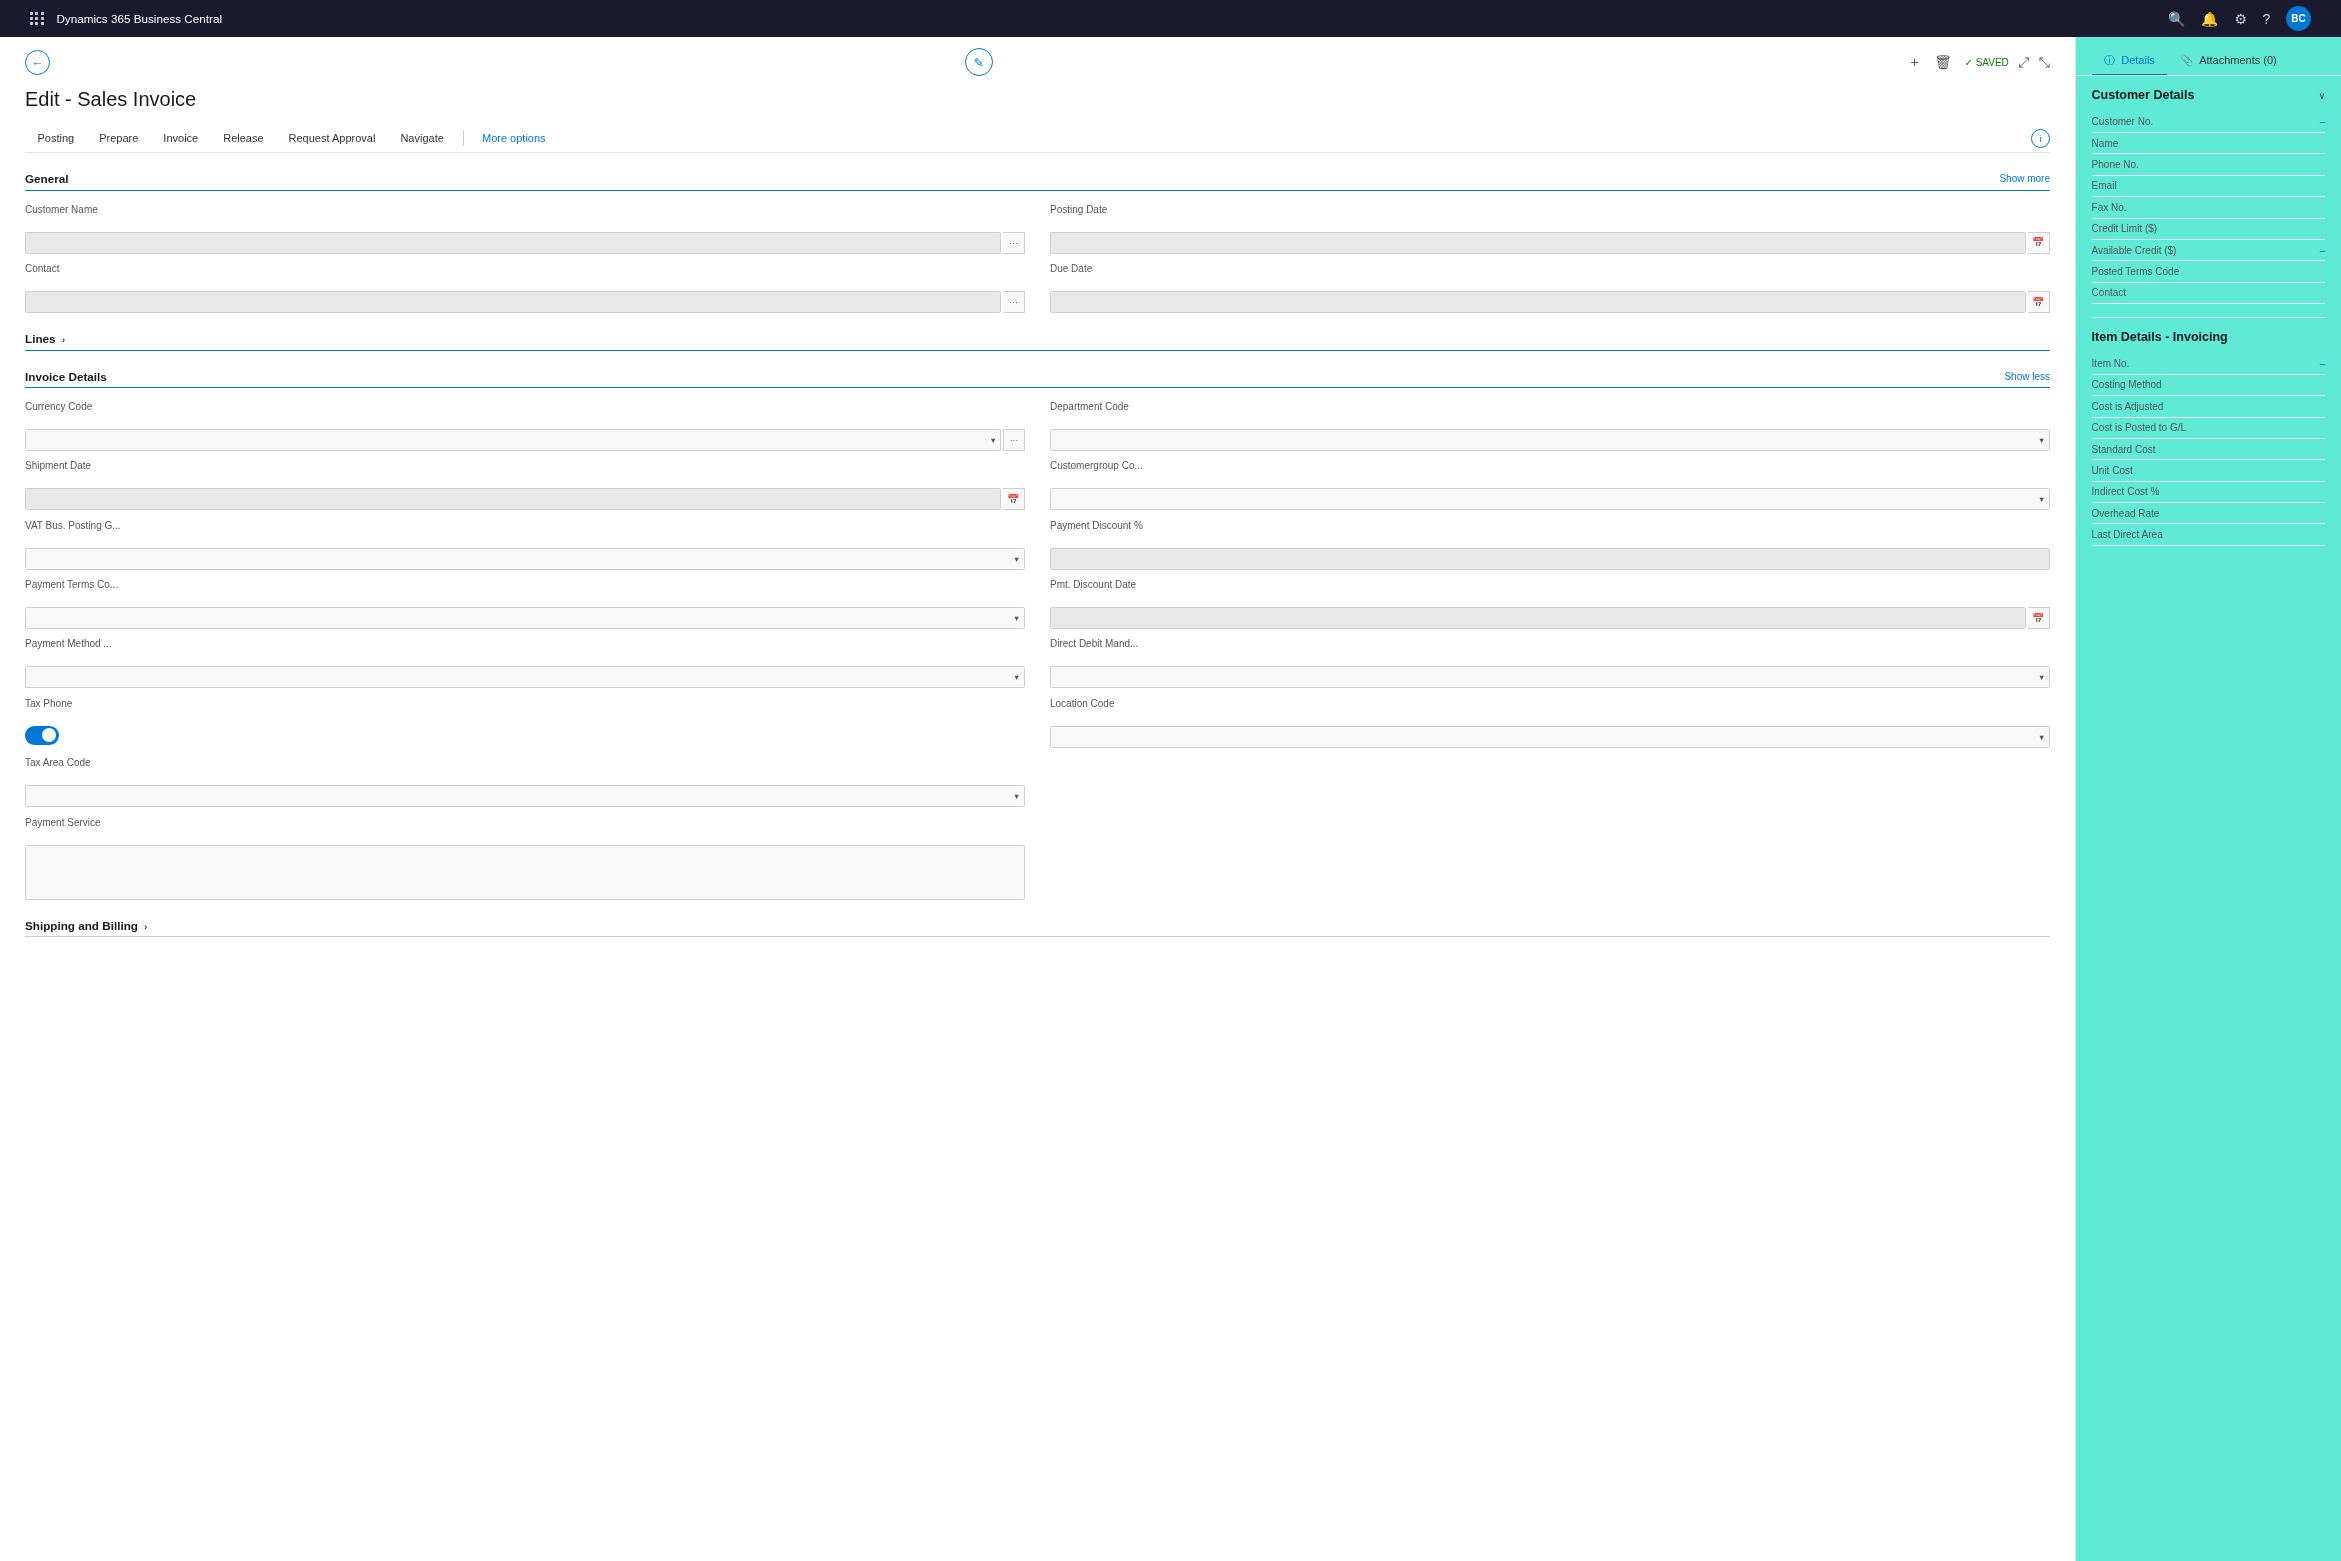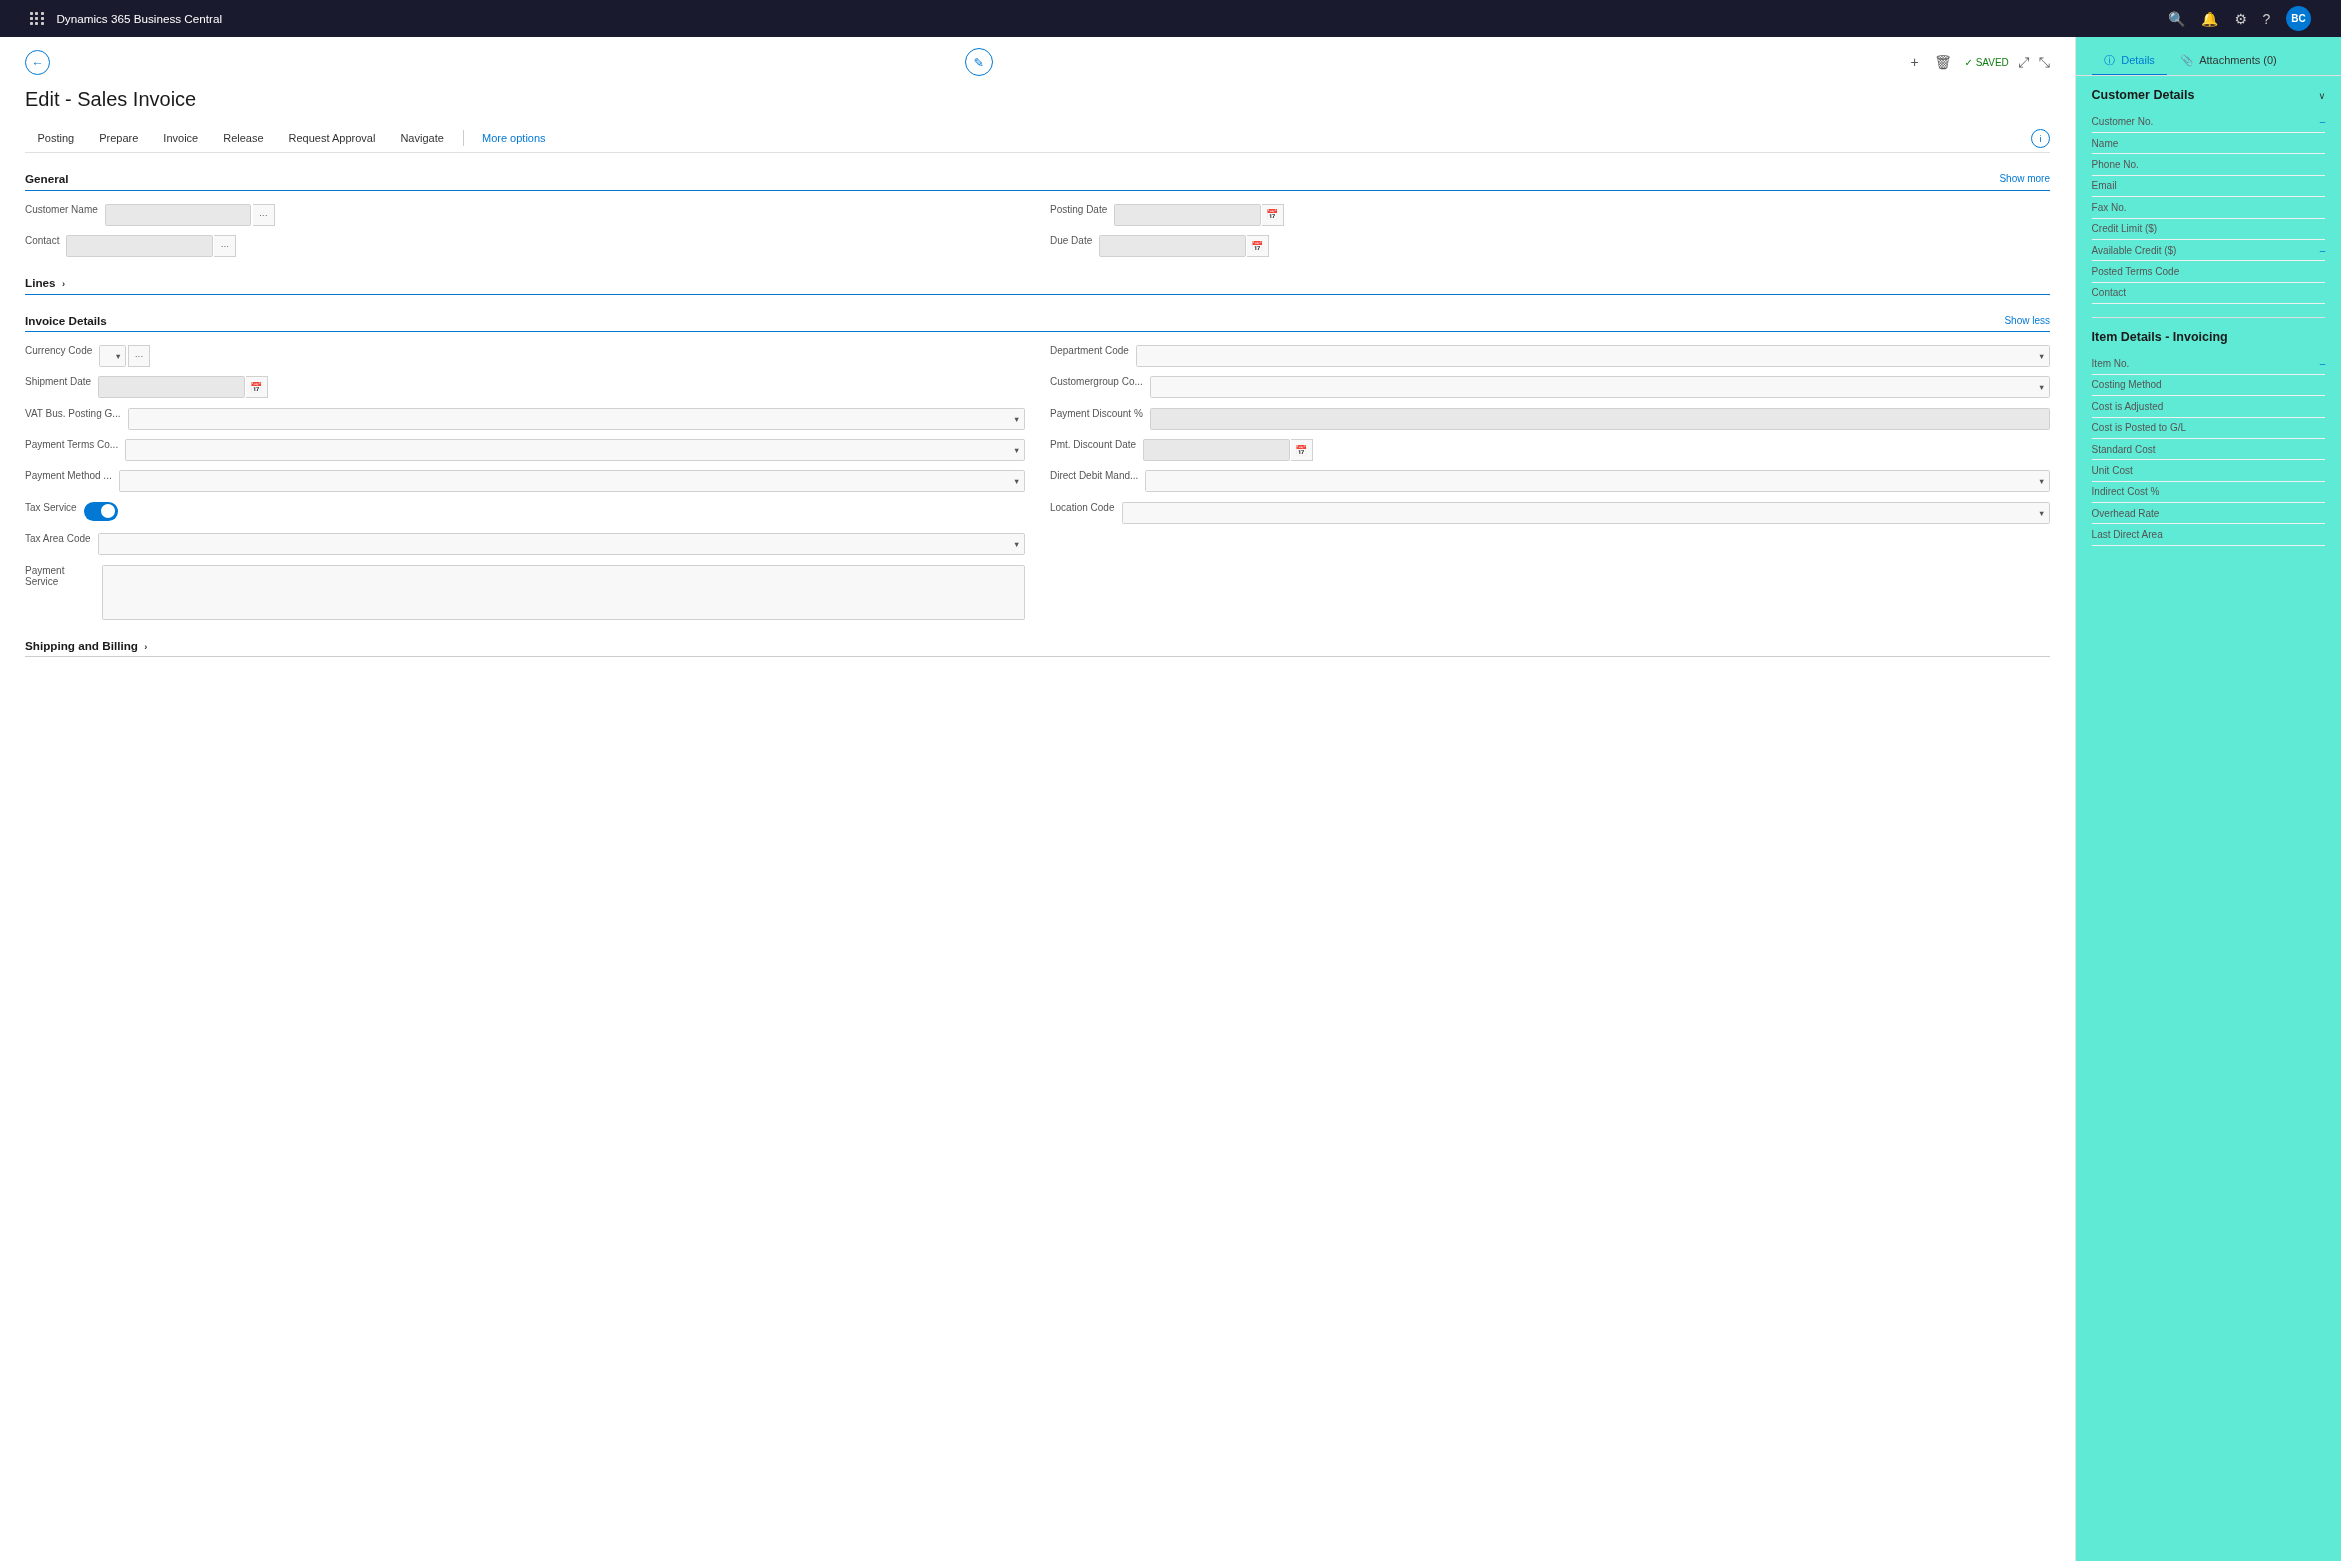--- a/index.html
+++ b/index.html
@@ -124,21 +124,21 @@
     }
     .section-title { font-size: 11.7px; font-weight: 600; color: #1a1a1a; }
     .section-action { font-size: 10px; color: #0078d4; cursor: pointer; }
 
     
     .form-grid {
       display: grid;
       grid-template-columns: 1fr 1fr;
       gap: 9.4px 25px;
     }
-    .form-field { display: flex; flex-direction: row; gap: 7px; }
+    .form-field { display: flex; flex-direction: column; gap: 17px; }
     .form-label { font-size: 10px; color: #555; }
     .form-input-wrap { display: flex; align-items: center; gap: 1.6px; }
     .form-input {
       flex: 1;
       height: 22px;
       border: 0.8px solid #d0d0d0;
       background: #f8f8f8;
       padding: 0 6.2px;
       font-size: 10px;
       color: #999;
@@ -417,21 +417,21 @@
         </div>
 
         <div class="form-field">
           <label class="form-label">Direct Debit Mand...</label>
           <div class="select-wrap">
             <select><option></option></select>
           </div>
         </div>
 
         <div class="form-field">
-          <label class="form-label">Tax Service</label>
+          <label class="form-label">Tax Phone</label>
           <div class="toggle-switch"></div>
         </div>
 
         <div class="form-field">
           <label class="form-label">Location Code</label>
           <div class="select-wrap">
             <select><option></option></select>
           </div>
         </div>
 

